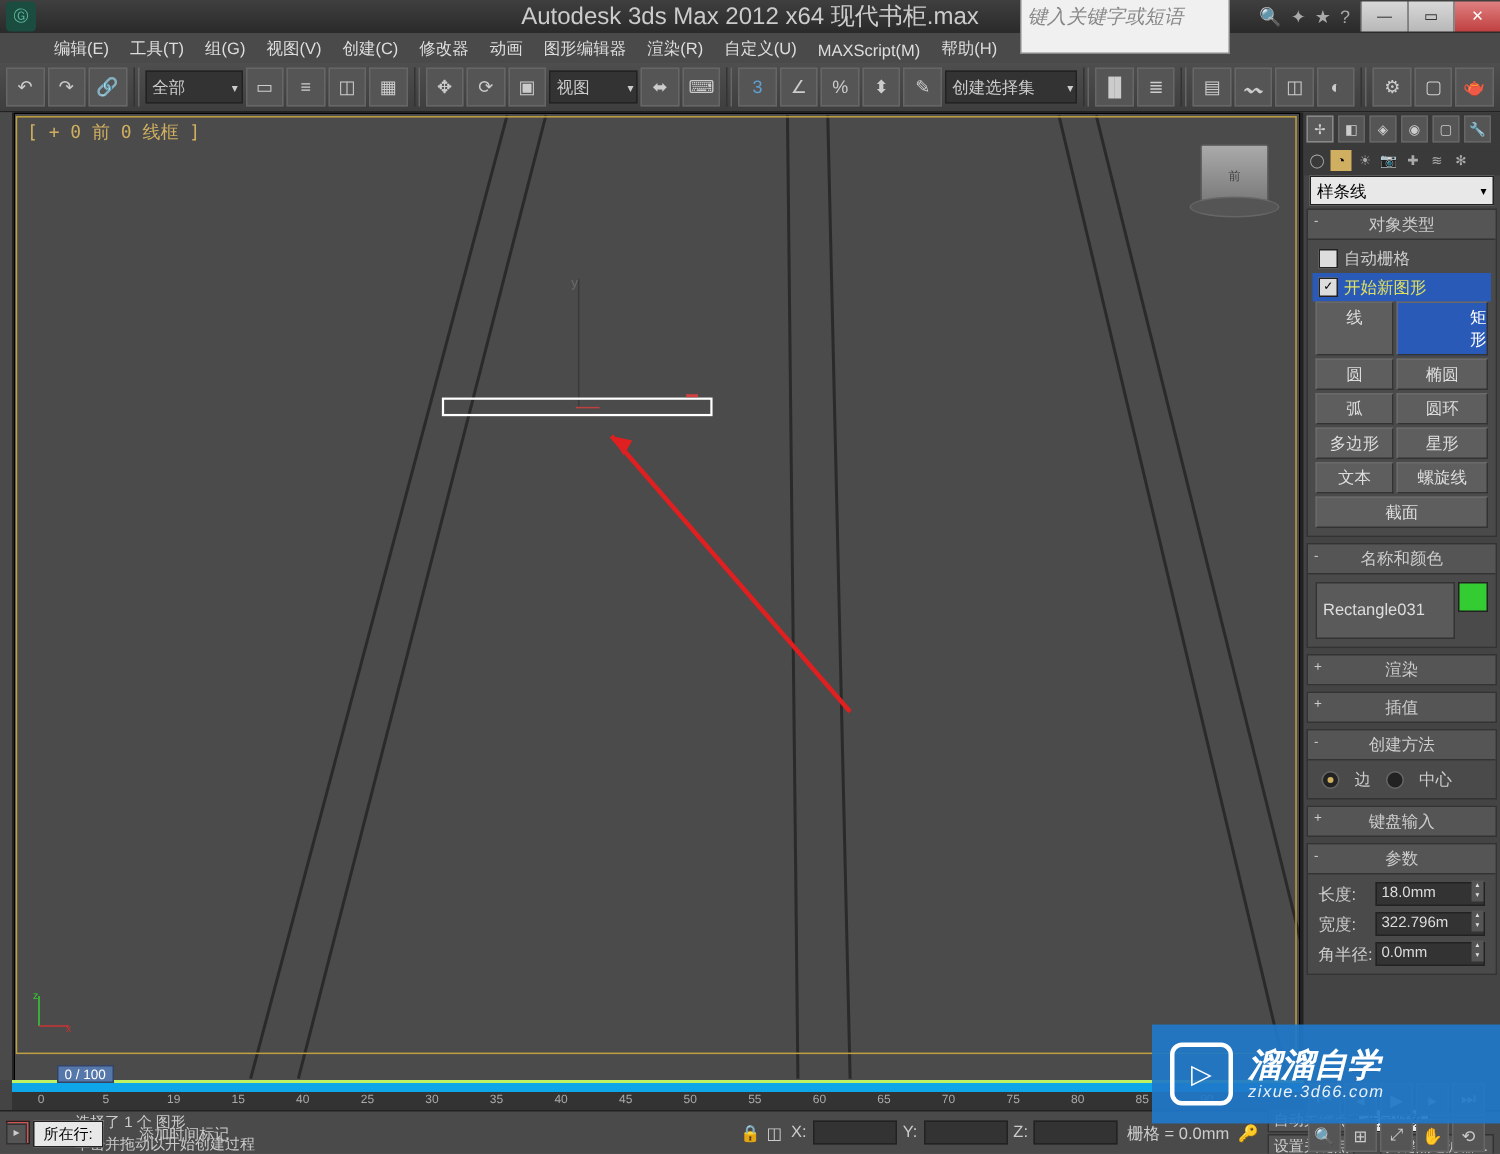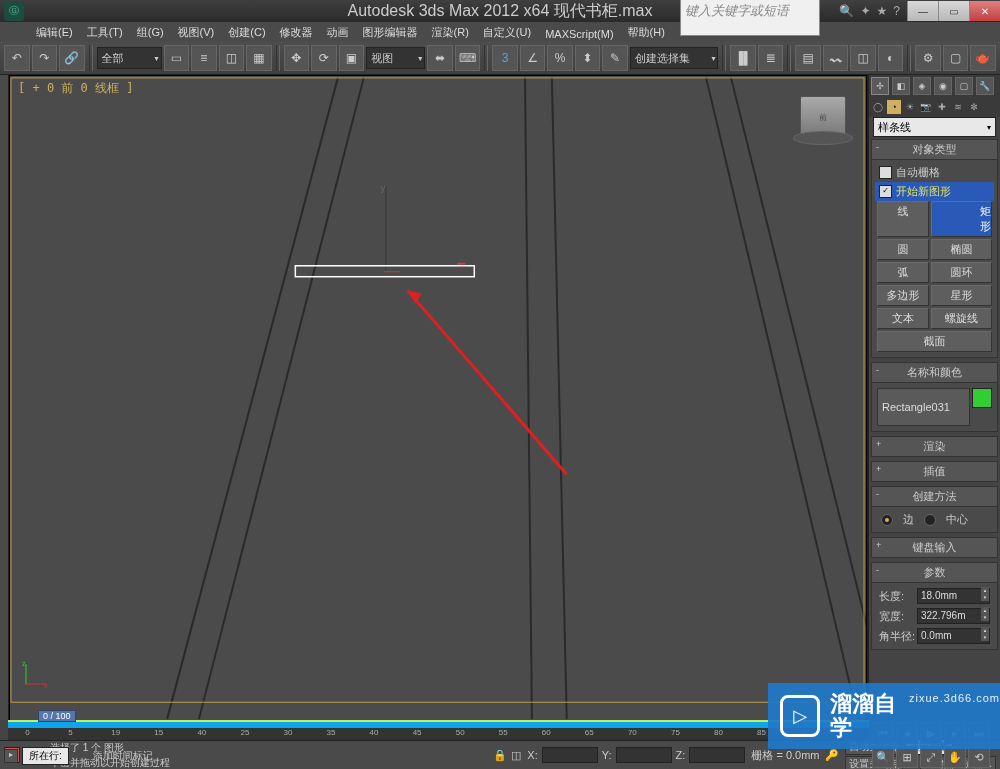--- a/index.html
+++ b/index.html
@@ -575,22 +575,23 @@
     height: 36px;
     border: 3px solid #fff;
     border-radius: 8px;
     display: flex;
     align-items: center;
     justify-content: center;
     font-size: 18px;
   }
   .watermark .wm-text {
     display: flex;
-    flex-direction: row;
+    flex-direction: column;
     line-height: 1.1;
+    font-style: italic;
   }
   .watermark .wm-text .big {
     font-size: 22px;
     font-weight: bold;
   }
   .watermark .wm-text .small {
     font-size: 11px;
     letter-spacing: 1px;
     opacity: 0.9;
   }

